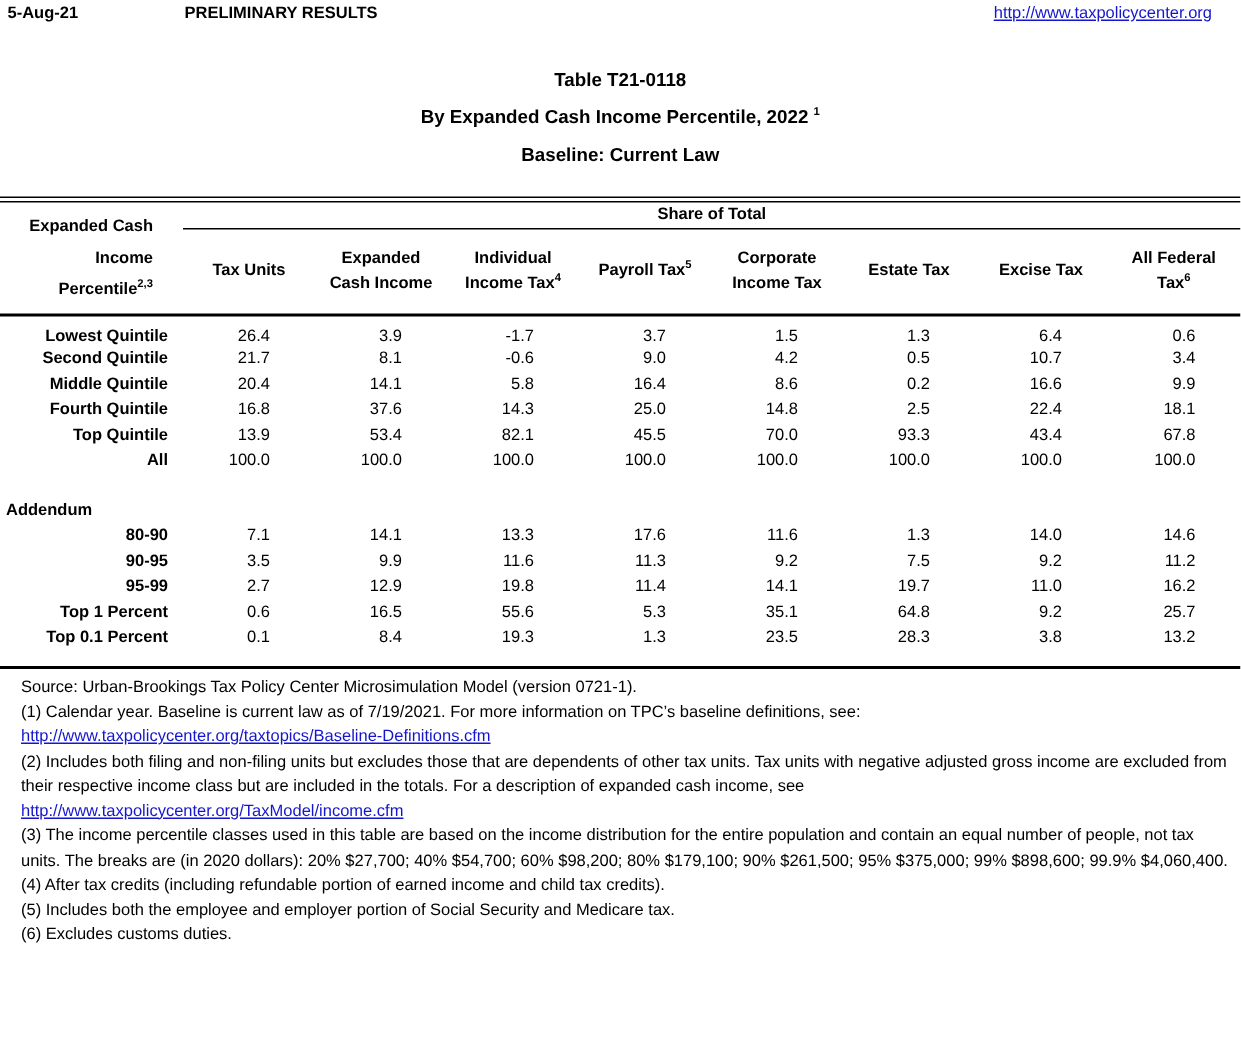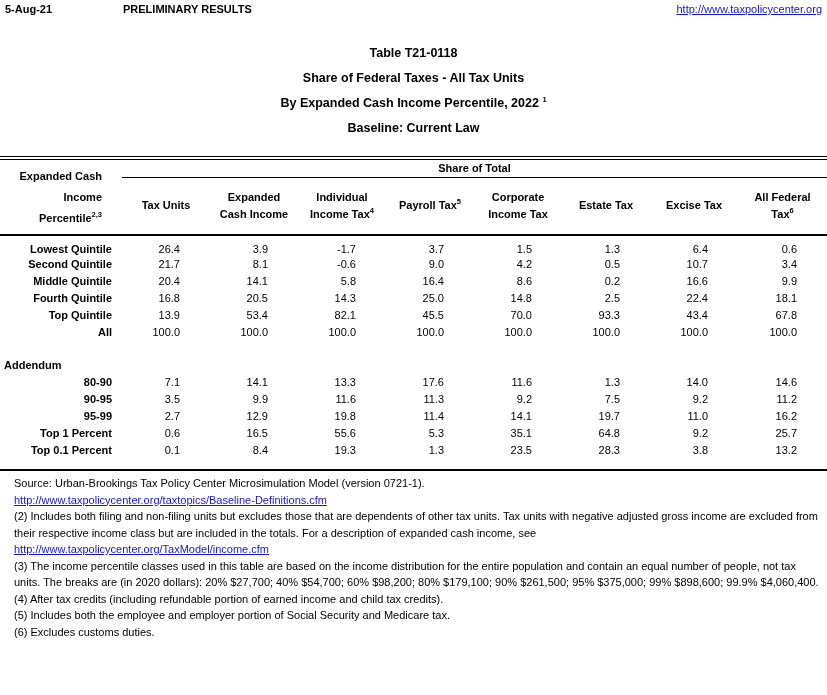--- a/index.html
+++ b/index.html
@@ -11,21 +11,21 @@
     color: #000000;
     font-family: "Liberation Sans", sans-serif;
     font-size: 11px;
   }
   sup { font-size: 7.5px; line-height: 0; vertical-align: super; }
 
   
   .topbar { position: relative; height: 18px; text-decoration: underline; }
   .topbar .date { position: absolute; left: 5px; top: 3px; font-weight: bold; }
   .topbar .prelim { position: absolute; left: 123px; top: 3px; font-weight: bold; }
-  .topbar .siteurl { position: absolute; right: 5px; top: 3px; color: #1515CE; text-decoration: underline; }
+  .topbar .siteurl { position: absolute; right: 19px; top: 3px; color: #1515CE; text-decoration: underline; }
 
   
   .titles { margin-top: 23px; text-align: center; font-weight: bold; font-size: 12.5px; }
   .titles div { line-height: 25px; }
 
   
   table.main {
     width: 827px;
     margin-top: 15px;
     border-collapse: collapse;
@@ -74,21 +74,20 @@
 <body>
 
 <div class="topbar">
   <span class="date">5-Aug-21</span>
   <span class="prelim">PRELIMINARY RESULTS</span>
   <a class="siteurl" href="#">http://www.taxpolicycenter.org</a>
 </div>
 
 <div class="titles">
   <div>Table T21-0118</div>
-  <div>Share of Federal Taxes - All Tax Units</div>
   <div><span>By Expanded Cash Income Percentile, 2022</span> <sup>1</sup></div>
   <div>Baseline: Current Law</div>
 </div>
 
 <table class="main">
   <colgroup>
     <col style="width:122px">
     <col style="width:88px">
       <col style="width:88px">
       <col style="width:88px">
@@ -146,21 +145,21 @@
         <td>5.8</td>
         <td>16.4</td>
         <td>8.6</td>
         <td>0.2</td>
         <td>16.6</td>
         <td>9.9</td>
       </tr>
       <tr>
         <td class="lbl">Fourth Quintile</td>
         <td>16.8</td>
-        <td>20.5</td>
+        <td>37.6</td>
         <td>14.3</td>
         <td>25.0</td>
         <td>14.8</td>
         <td>2.5</td>
         <td>22.4</td>
         <td>18.1</td>
       </tr>
       <tr>
         <td class="lbl">Top Quintile</td>
         <td>13.9</td>
@@ -245,20 +244,21 @@
         <td>13.2</td>
       </tr>
       <tr class="lastpad">
         <td colspan="9"></td>
       </tr>
     </tbody>
 </table>
 
 <div class="footnotes" id="footnotes">
     <div class="fn">Source: Urban-Brookings Tax Policy Center Microsimulation Model (version 0721-1).</div>
+    <div class="fn">(1) Calendar year. Baseline is current law as of 7/19/2021. For more information on TPC’s baseline definitions, see:</div>
     <div class="fn"><a href="#">http://www.taxpolicycenter.org/taxtopics/Baseline-Definitions.cfm</a></div>
     <div class="fn">(2) Includes both filing and non-filing units but excludes those that are dependents of other tax units. Tax units with negative adjusted gross income are excluded from their respective income class but are included in the totals. For a description of expanded cash income, see</div>
     <div class="fn"><a href="#">http://www.taxpolicycenter.org/TaxModel/income.cfm</a></div>
     <div class="fn">(3) The income percentile classes used in this table are based on the income distribution for the entire population and contain an equal number of people, not tax units. The breaks are (in 2020 dollars): 20% $27,700; 40% $54,700; 60% $98,200; 80% $179,100; 90% $261,500; 95% $375,000; 99% $898,600; 99.9% $4,060,400.</div>
     <div class="fn">(4) After tax credits (including refundable portion of earned income and child tax credits).</div>
     <div class="fn">(5) Includes both the employee and employer portion of Social Security and Medicare tax.</div>
     <div class="fn">(6) Excludes customs duties.</div>
   </div>
 
 </body></html>

